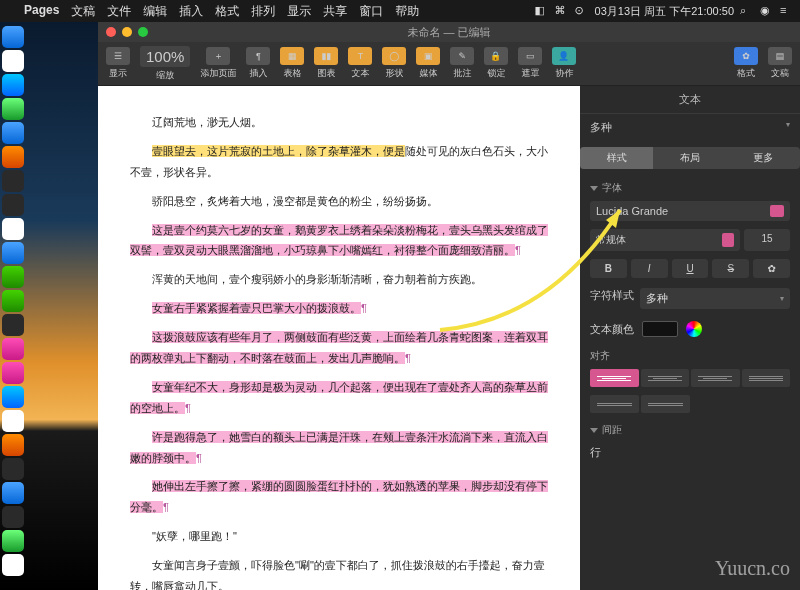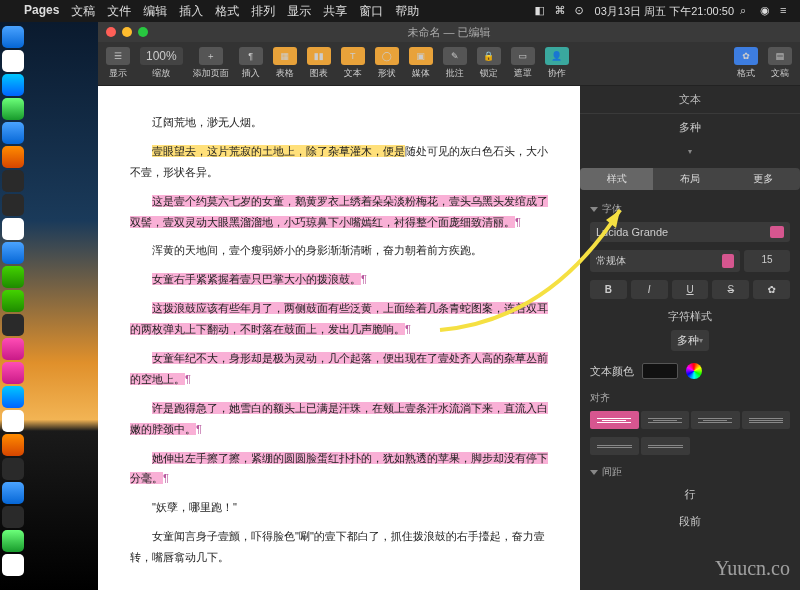--- a/index.html
+++ b/index.html
@@ -27,30 +27,30 @@
 .traffic span{width:10px;height:10px;border-radius:50%;}
 .traffic .r{background:#ff5f57;}.traffic .y{background:#febc2e;}.traffic .g{background:#28c840;}
 .wtitle{position:absolute;left:50%;transform:translateX(-50%);color:#aaa;font-size:11px;}
 .toolbar{height:44px;background:#333;display:flex;align-items:center;padding:0 8px;gap:10px;border-bottom:1px solid #222;}
 .tbtn{display:flex;flex-direction:column;align-items:center;gap:2px;color:#ccc;font-size:9px;cursor:pointer;}
 .tbtn .ic{width:24px;height:18px;background:#555;border-radius:3px;display:flex;align-items:center;justify-content:center;}
 .tbtn.orange .ic{background:#e8a23a;}
 .tbtn.blue .ic{background:#3d7de0;}
 .tbtn.teal .ic{background:#3aa89e;}
 .toolbar .spacer{flex:1;}
-.zoom{background:#444;color:#ccc;padding:2px 6px;border-radius:3px;font-size:12px;}
+.zoom{background:#444;color:#ccc;padding:2px 6px;border-radius:3px;font-size:15px;}
 .content{flex:1;display:flex;overflow:hidden;}
 .doc{flex:1;background:#ffffff;padding:26px 32px;font-size:11px;line-height:1.9;color:#222;overflow:hidden;position:relative;}
 .doc p{margin-bottom:8px;text-indent:2em;}
 .hl-yellow{background:#ffe07a;}
 .hl-pink{background:#f9b0d6;}
 .pilcrow{color:#b8589e;font-size:11px;}
 .inspector{width:220px;background:#2b2b2b;color:#ccc;font-size:11px;overflow:hidden;display:flex;flex-direction:column;}
 .ins-header{text-align:center;padding:6px 0;color:#bbb;border-bottom:1px solid #3a3a3a;}
-.ins-row{padding:6px 10px;display:flex;align-items:center;gap:6px;flex-direction:column;}
+.ins-row{padding:6px 10px;display:flex;align-items:flex-start;gap:6px;}
 .ins-dd{background:#3a3a3a;color:#ddd;padding:3px 6px;border-radius:3px;flex:1;display:flex;justify-content:space-between;align-items:center;}
 .chev{font-size:8px;color:#888;}
 .seg{display:flex;margin:6px 0;background:#444;border-radius:4px;overflow:hidden;}
 .seg div{flex:1;text-align:center;padding:4px 0;font-size:10px;color:#ddd;cursor:pointer;}
 .seg div.active{background:#666;}
 .font-sel{margin:4px 10px;background:#3a3a3a;padding:4px 6px;border-radius:3px;display:flex;justify-content:space-between;position:relative;}
 .font-sel .pink{background:#d6568f;width:14px;border-radius:2px;margin-left:4px;}
 .style-row{display:flex;margin:4px 10px;gap:4px;}
 .style-row .sbtn{flex:1;background:#3a3a3a;text-align:center;padding:4px 0;border-radius:3px;font-size:10px;cursor:pointer;}
 .color-row{display:flex;align-items:center;margin:6px 10px;gap:8px;}
@@ -195,20 +195,21 @@
     <div class="tbtn">
         <div class="ic">▤</div>
         <span>文稿</span>
       </div>
   </div>
 
   <div class="content">
     <div class="doc">
       <p>辽阔荒地，渺无人烟。</p>
       <p><span class="hl-yellow">壹眼望去，这片荒寂的土地上，除了杂草灌木，便是</span><span>随处可见的灰白色石头，大小不壹，形状各异。</span></p>
+      <p>骄阳悬空，炙烤着大地，漫空都是黄色的粉尘，纷纷扬扬。</p>
       <p><span class="hl-pink">这是壹个约莫六七岁的女童，鹅黄罗衣上绣着朵朵淡粉梅花，壹头乌黑头发绾成了双髻，壹双灵动大眼黑溜溜地，小巧琼鼻下小嘴嫣红，衬得整个面庞细致清丽。</span><span class="pilcrow">¶</span></p>
       <p>浑黄的天地间，壹个瘦弱娇小的身影渐渐清晰，奋力朝着前方疾跑。</p>
       <p><span class="hl-pink">女童右手紧紧握着壹只巴掌大小的拨浪鼓。</span><span class="pilcrow">¶</span></p>
       <p><span class="hl-pink">这拨浪鼓应该有些年月了，两侧鼓面有些泛黄，上面绘着几条青蛇图案，连着双耳的两枚弹丸上下翻动，不时落在鼓面上，发出几声脆响。</span><span class="pilcrow">¶</span></p>
       <p><span class="hl-pink">女童年纪不大，身形却是极为灵动，几个起落，便出现在了壹处齐人高的杂草丛前的空地上。</span><span class="pilcrow">¶</span></p>
       <p><span class="hl-pink">许是跑得急了，她雪白的额头上已满是汗珠，在颊上壹条汗水流淌下来，直流入白嫩的脖颈中。</span><span class="pilcrow">¶</span></p>
       <p><span class="hl-pink">她伸出左手擦了擦，紧绷的圆圆脸蛋红扑扑的，犹如熟透的苹果，脚步却没有停下分毫。</span><span class="pilcrow">¶</span></p>
       <p>"妖孽，哪里跑！"</p>
       <p>女童闻言身子壹颤，吓得脸色"唰"的壹下都白了，抓住拨浪鼓的右手擡起，奋力壹转，嘴唇翕动几下。</p>
 
@@ -288,23 +289,20 @@
         <div class="abtn">
             <div class="ln"></div>
             <div class="ln"></div>
           </div>
         <div style="flex:2"></div>
       </div>
       <div class="label"><span class="tri"></span><span>间距</span></div>
       <div class="ins-row">
           <span>行</span>
         </div>
-      <div class="ins-row">
-          <span>段前</span>
-        </div>
     </div>
   </div>
 </div>
 
 <div class="arrow">
   <svg viewBox="0 0 210 140">
     <path d="M 10 130 Q 120 120 190 10" stroke="#f5e042" stroke-width="4" fill="none"></path>
     <polygon points="190,10 176,20 186,28" fill="#f5e042"></polygon>
   </svg>
 </div>

